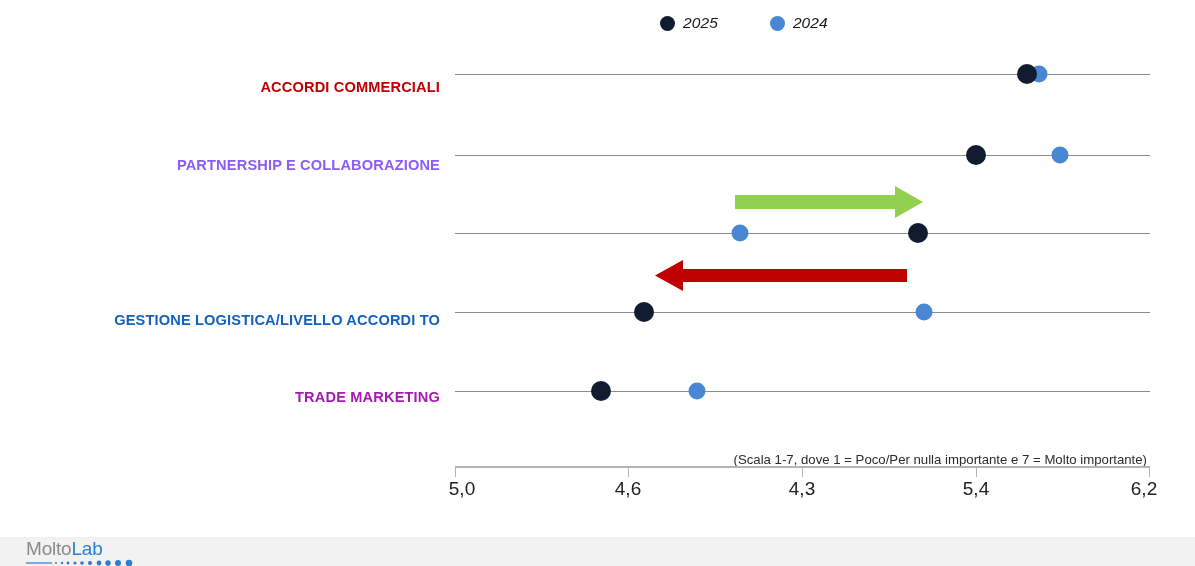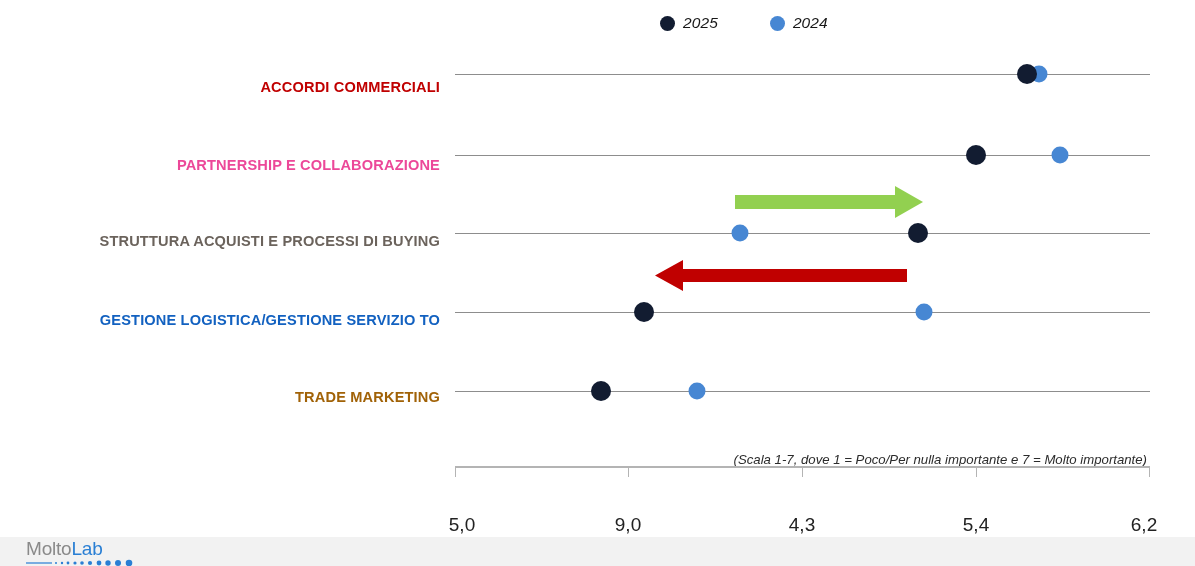--- a/index.html
+++ b/index.html
@@ -107,28 +107,26 @@
     height: 9px;
     background: #b4b4b4;
   }
   .tick-label {
     position: absolute;
     top: 478px;
     font-size: 19px;
     color: #222;
     transform: translateX(-50%);
     white-space: nowrap;
-    margin-top: 36px;
   }
   #scale-note {
     position: absolute;
     right: 48px;
     top: 452px;
     font-size: 13.2px;
-    font-style: italic;
     color: #2b2b2b;
     white-space: nowrap;
     margin-left: 28px;
   }
 
   
   #footer {
     position: absolute;
     left: 0;
     top: 537px;
@@ -171,58 +169,57 @@
 </div>
 
 <div id="plot">
 
   <div class="row-line" style="top:74px"></div>
   <div class="cat-label" style="top:87px;color:#c00000">ACCORDI COMMERCIALI</div>
   <div class="marker y2025" style="left:1027px;top:74px"></div>
   <div class="marker y2024" style="left:1039px;top:74px"></div>
 
   <div class="row-line" style="top:155px"></div>
-  <div class="cat-label" style="top:165px;color:#ec4899">PARTNERSHIP E COLLABORAZIONE</div>
+  <div class="cat-label" style="top:165px;color:#8b5cf6">PARTNERSHIP E COLLABORAZIONE</div>
   <div class="marker y2025" style="left:976px;top:155px"></div>
   <div class="marker y2024" style="left:1060px;top:155px"></div>
 
   <svg class="arrow" style="left:735px;top:186px" width="190" height="32" viewBox="0 0 190 32">
     <path d="M0,9 L160,9 L160,0 L188,16 L160,32 L160,23 L0,23 Z" fill="#92d050"></path>
   </svg>
 
   <div class="row-line" style="top:233px"></div>
-  <div class="cat-label" style="top:241px;color:#6b635c">STRUTTURA ACQUISTI E PROCESSI DI BUYING</div>
   <div class="marker y2024" style="left:740px;top:233px"></div>
   <div class="marker y2025" style="left:918px;top:233px"></div>
 
   <svg class="arrow" style="left:655px;top:260px" width="252" height="31" viewBox="0 0 252 31">
     <path d="M252,9 L28,9 L28,0 L0,15.5 L28,31 L28,22 L252,22 Z" fill="#c00000"></path>
   </svg>
 
   <div class="row-line" style="top:312px"></div>
-  <div class="cat-label" style="top:320px;color:#1261c0">GESTIONE LOGISTICA/GESTIONE SERVIZIO TO</div>
+  <div class="cat-label" style="top:320px;color:#1261c0">GESTIONE LOGISTICA/LIVELLO ACCORDI TO</div>
   <div class="marker y2025" style="left:644px;top:312px"></div>
   <div class="marker y2024" style="left:924px;top:312px"></div>
 
   <div class="row-line" style="top:391px"></div>
-  <div class="cat-label" style="top:397px;color:#a16207">TRADE MARKETING</div>
+  <div class="cat-label" style="top:397px;color:#a21caf">TRADE MARKETING</div>
   <div class="marker y2025" style="left:601px;top:391px"></div>
   <div class="marker y2024" style="left:697px;top:391px"></div>
 
   <div id="scale-note">(Scala 1-7, dove 1 = Poco/Per nulla importante e 7 = Molto importante)</div>
 
   <div id="axis">
     <span class="tick" style="left:0px"></span>
     <span class="tick" style="left:173px"></span>
     <span class="tick" style="left:347px"></span>
     <span class="tick" style="left:521px"></span>
     <span class="tick" style="left:694px"></span>
   </div>
   <div class="tick-label" style="left:462px">5,0</div>
-  <div class="tick-label" style="left:628px">9,0</div>
+  <div class="tick-label" style="left:628px">4,6</div>
   <div class="tick-label" style="left:802px">4,3</div>
   <div class="tick-label" style="left:976px">5,4</div>
   <div class="tick-label" style="left:1144px">6,2</div>
 </div>
 
 <div id="footer"></div>
 <div id="logo">
   <div id="logo-text">
     <span id="logo-trade">Molto</span><span id="logo-lab">Lab</span>
   </div>

